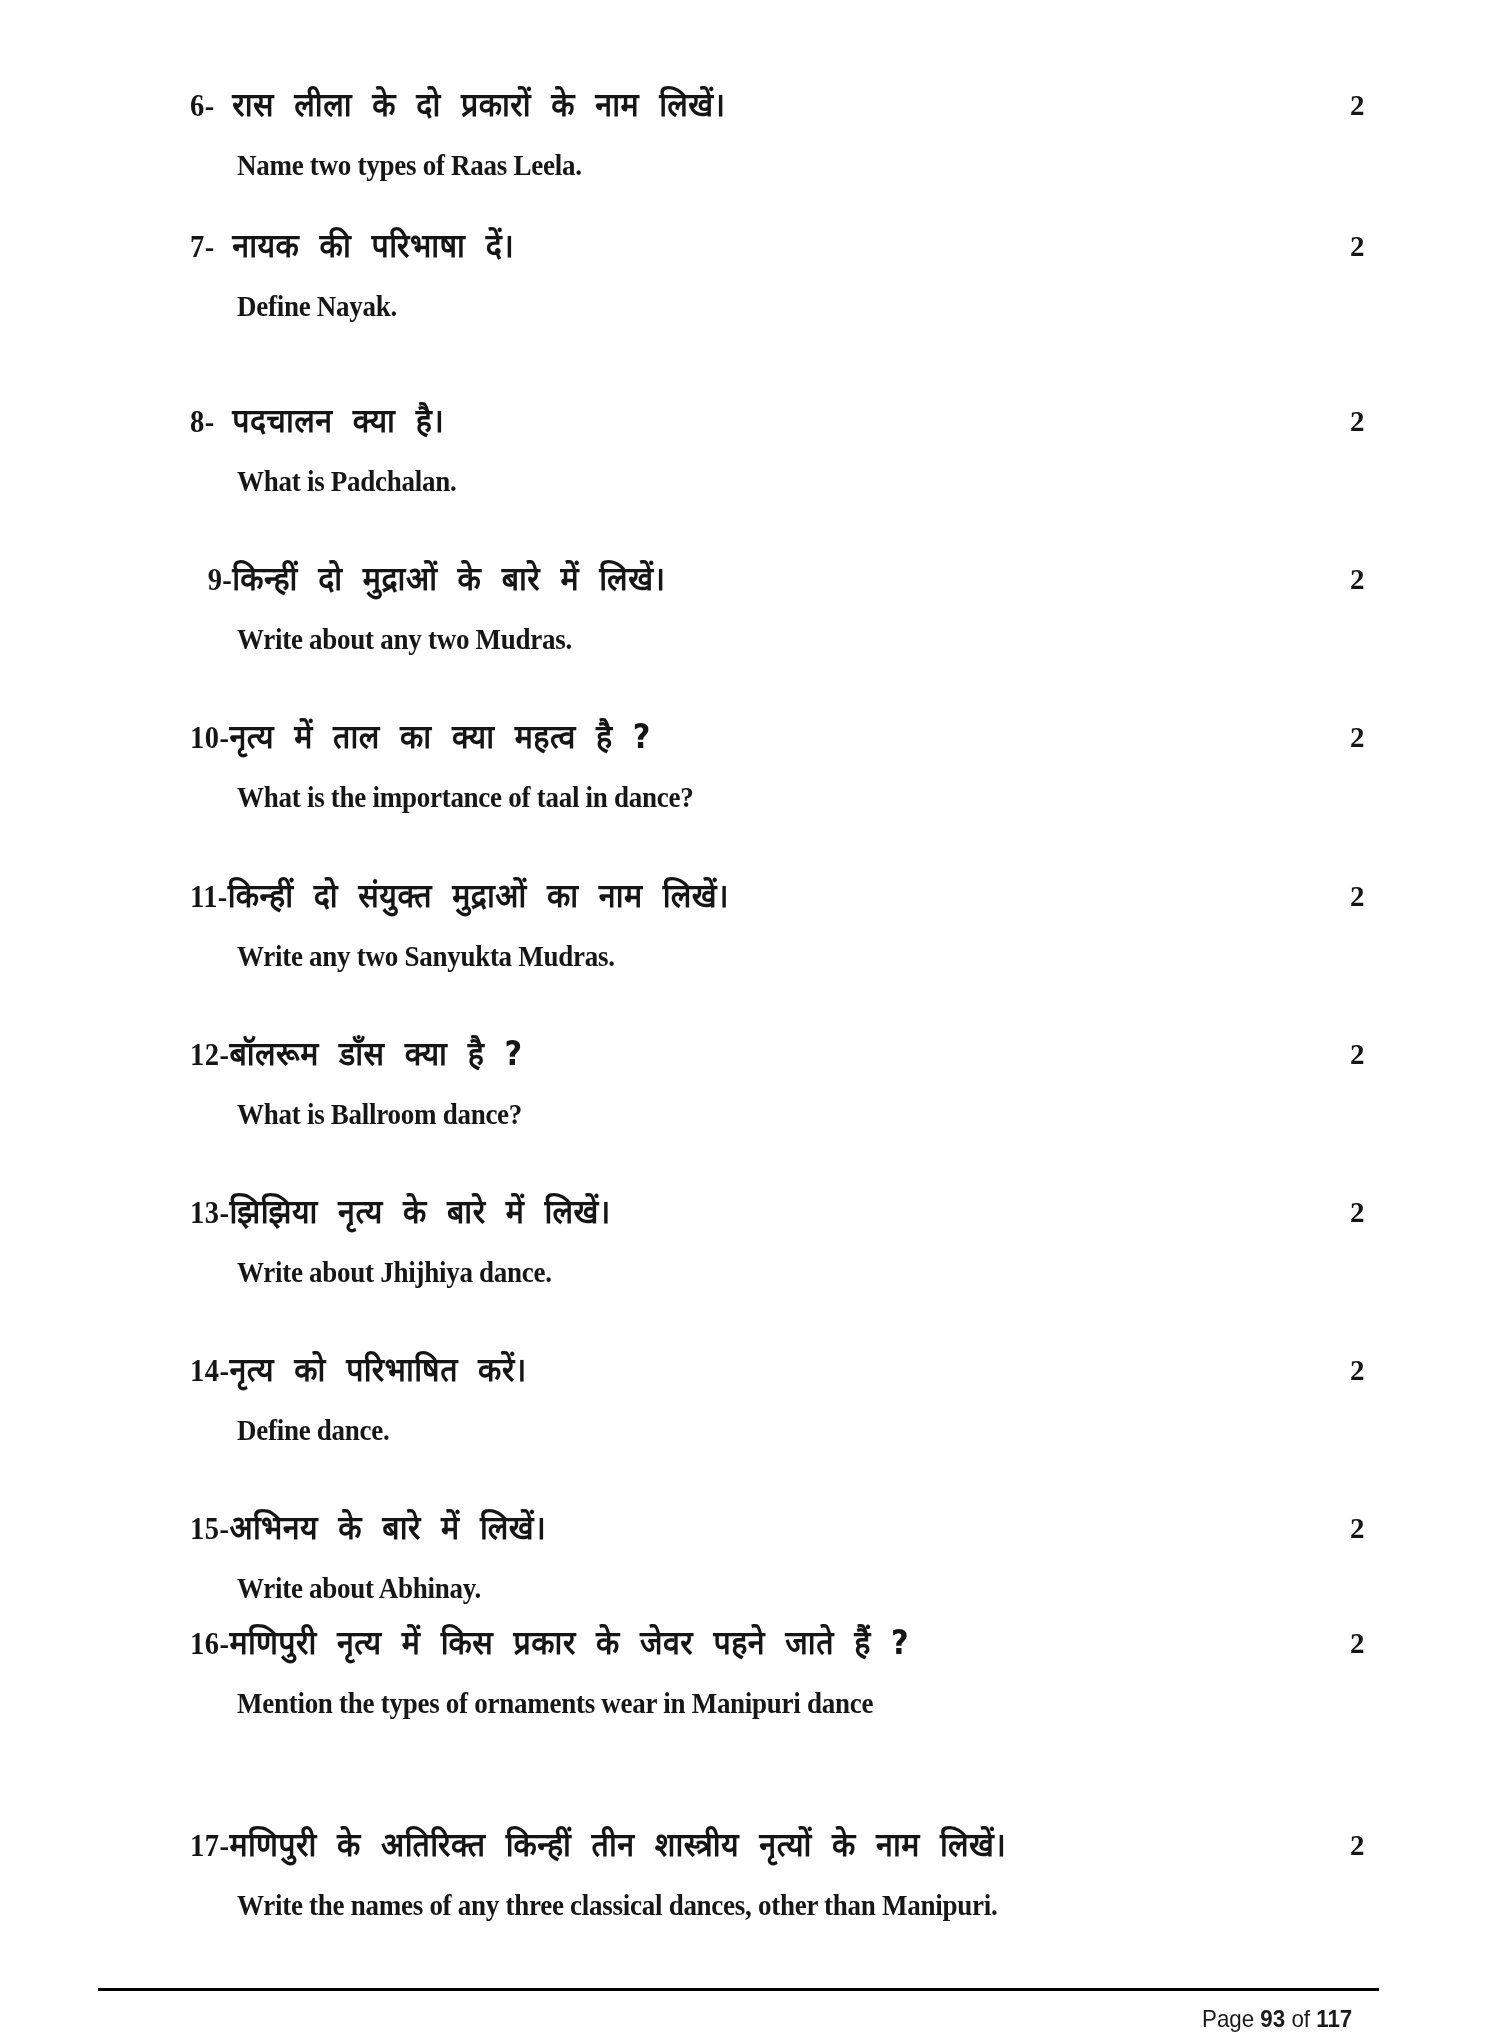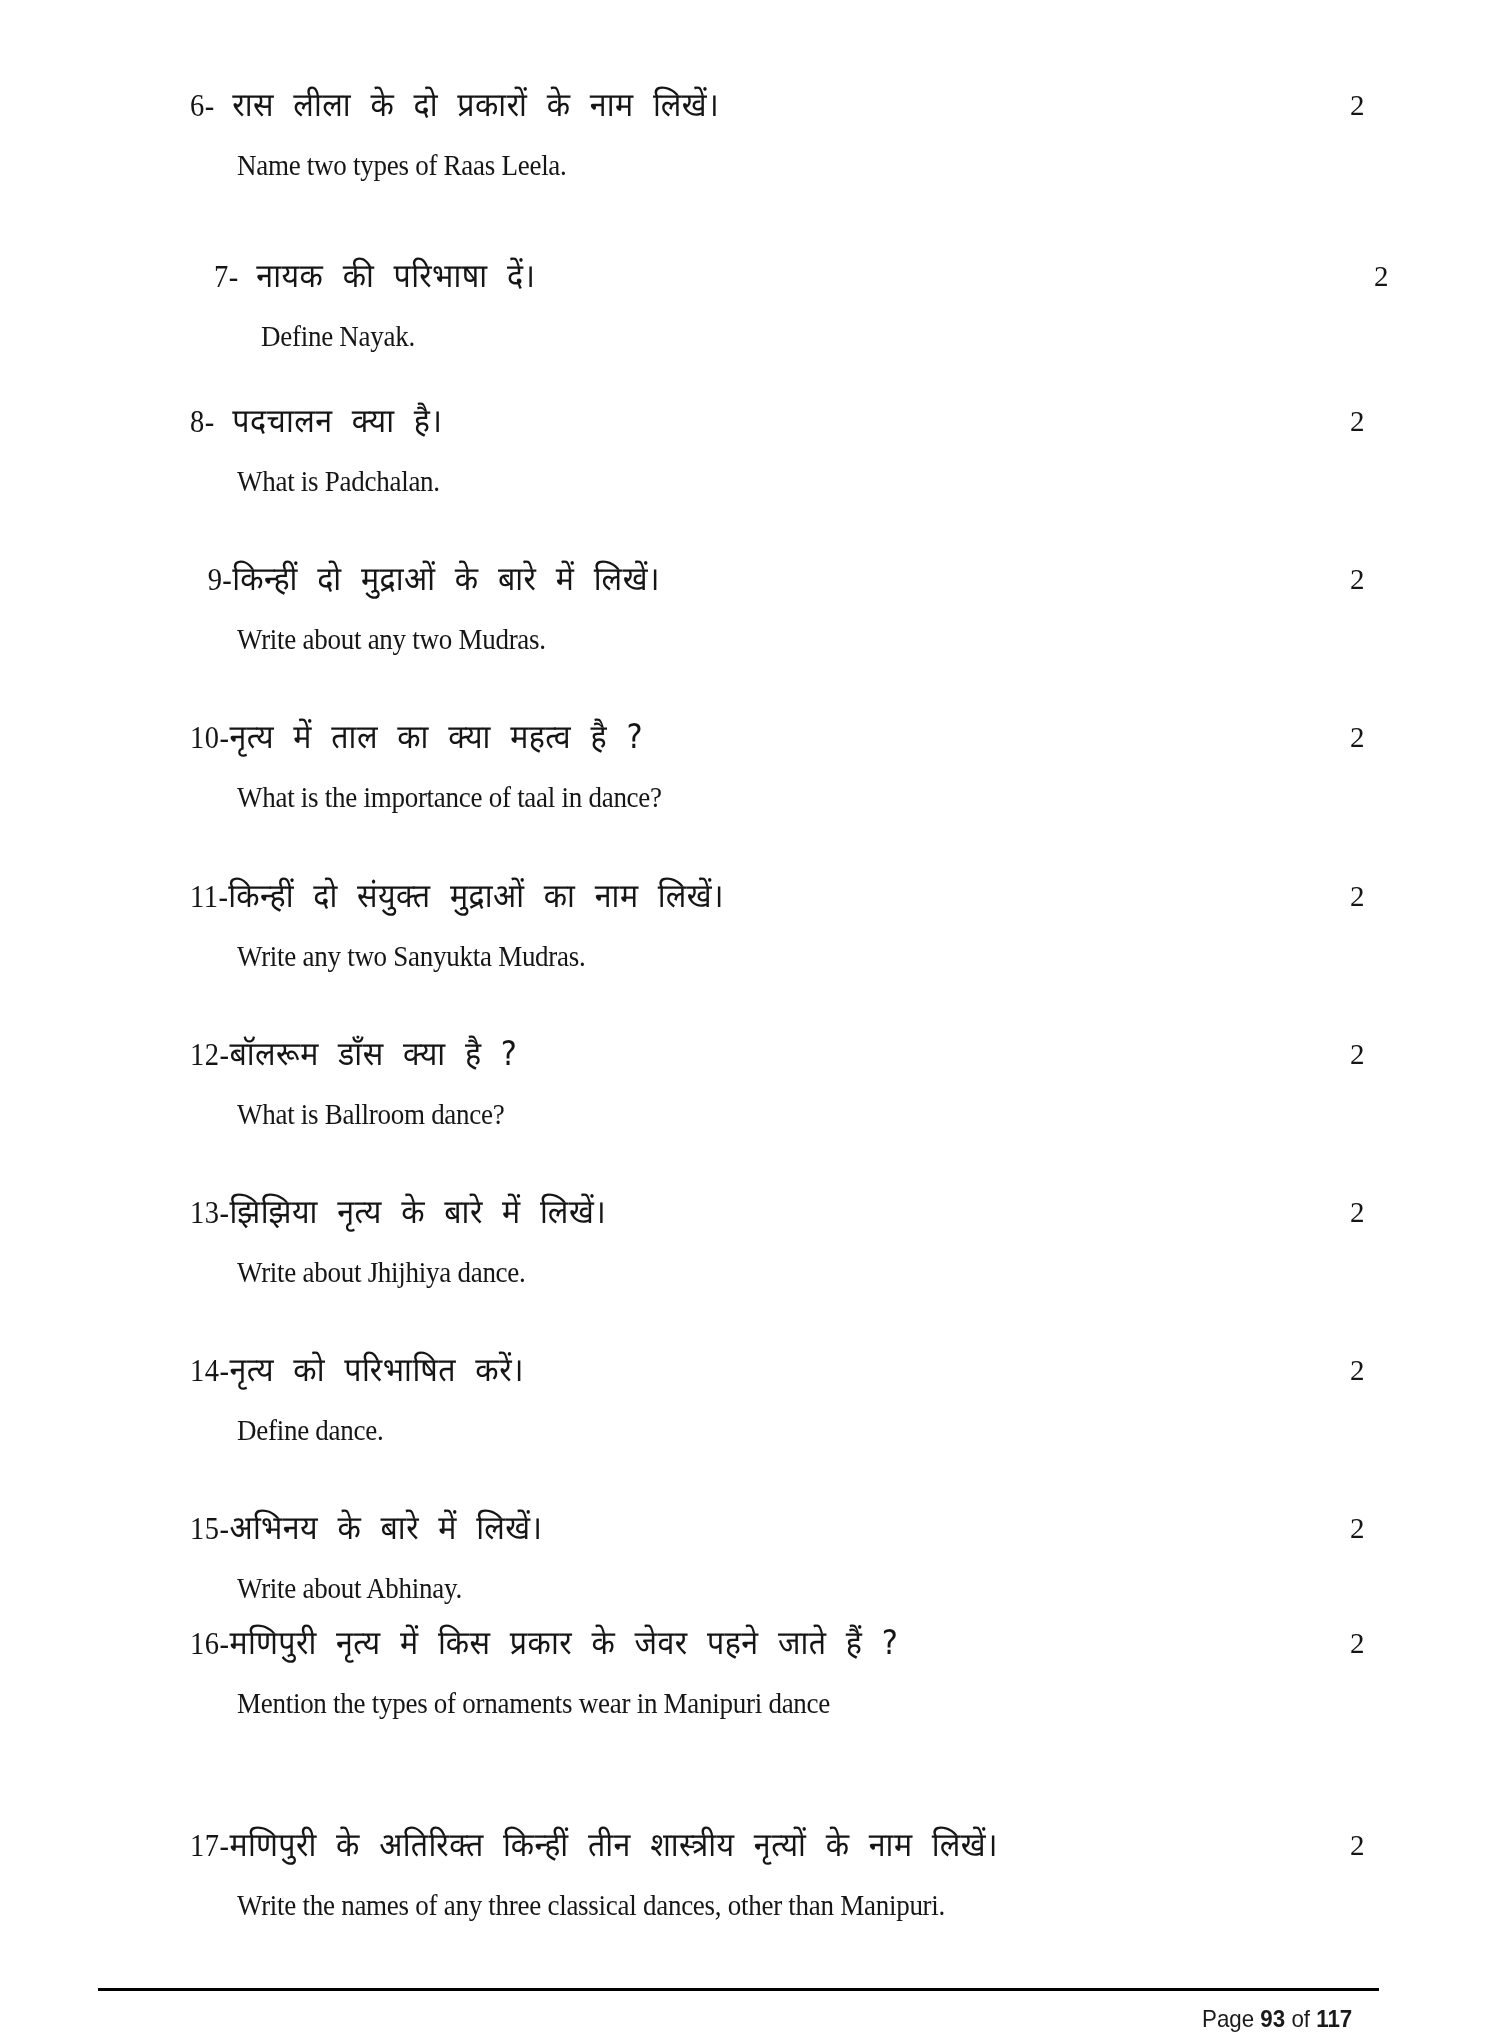--- a/index.html
+++ b/index.html
@@ -13,20 +13,21 @@
       position: relative;
       overflow: hidden;
       color: #111111;
       font-family: "Liberation Serif", "DejaVu Serif", serif;
     }
     .question {
       position: absolute;
       left: 0;
       width: 1478px;
       height: 159px;
+      font-weight: bold;
     }
     .q-line {
       position: absolute;
       left: 190px;
       top: 0;
       height: 44px;
       line-height: 44px;
       font-size: 33px;
       white-space: nowrap;
       color: #151515;
@@ -100,21 +101,21 @@
 <div>
 
   <div class="question" style="top:83px;">
     <div class="q-line">
       <span class="q-num">6-</span><span class="q-hi">रास लीला के दो प्रकारों के नाम लिखें।</span>
     </div>
     <div class="q-en">Name two types of Raas Leela.</div>
     <div class="q-mark">2</div>
   </div>
 
-  <div class="question" style="top:254px;margin-left:24px;">
+  <div class="question" style="top:224px;">
     <div class="q-line">
       <span class="q-num">7-</span><span class="q-hi">नायक की परिभाषा दें।</span>
     </div>
     <div class="q-en">Define Nayak.</div>
     <div class="q-mark">2</div>
   </div>
 
   <div class="question" style="top:399px;">
     <div class="q-line">
       <span class="q-num">8-</span><span class="q-hi">पदचालन क्या है।</span>

